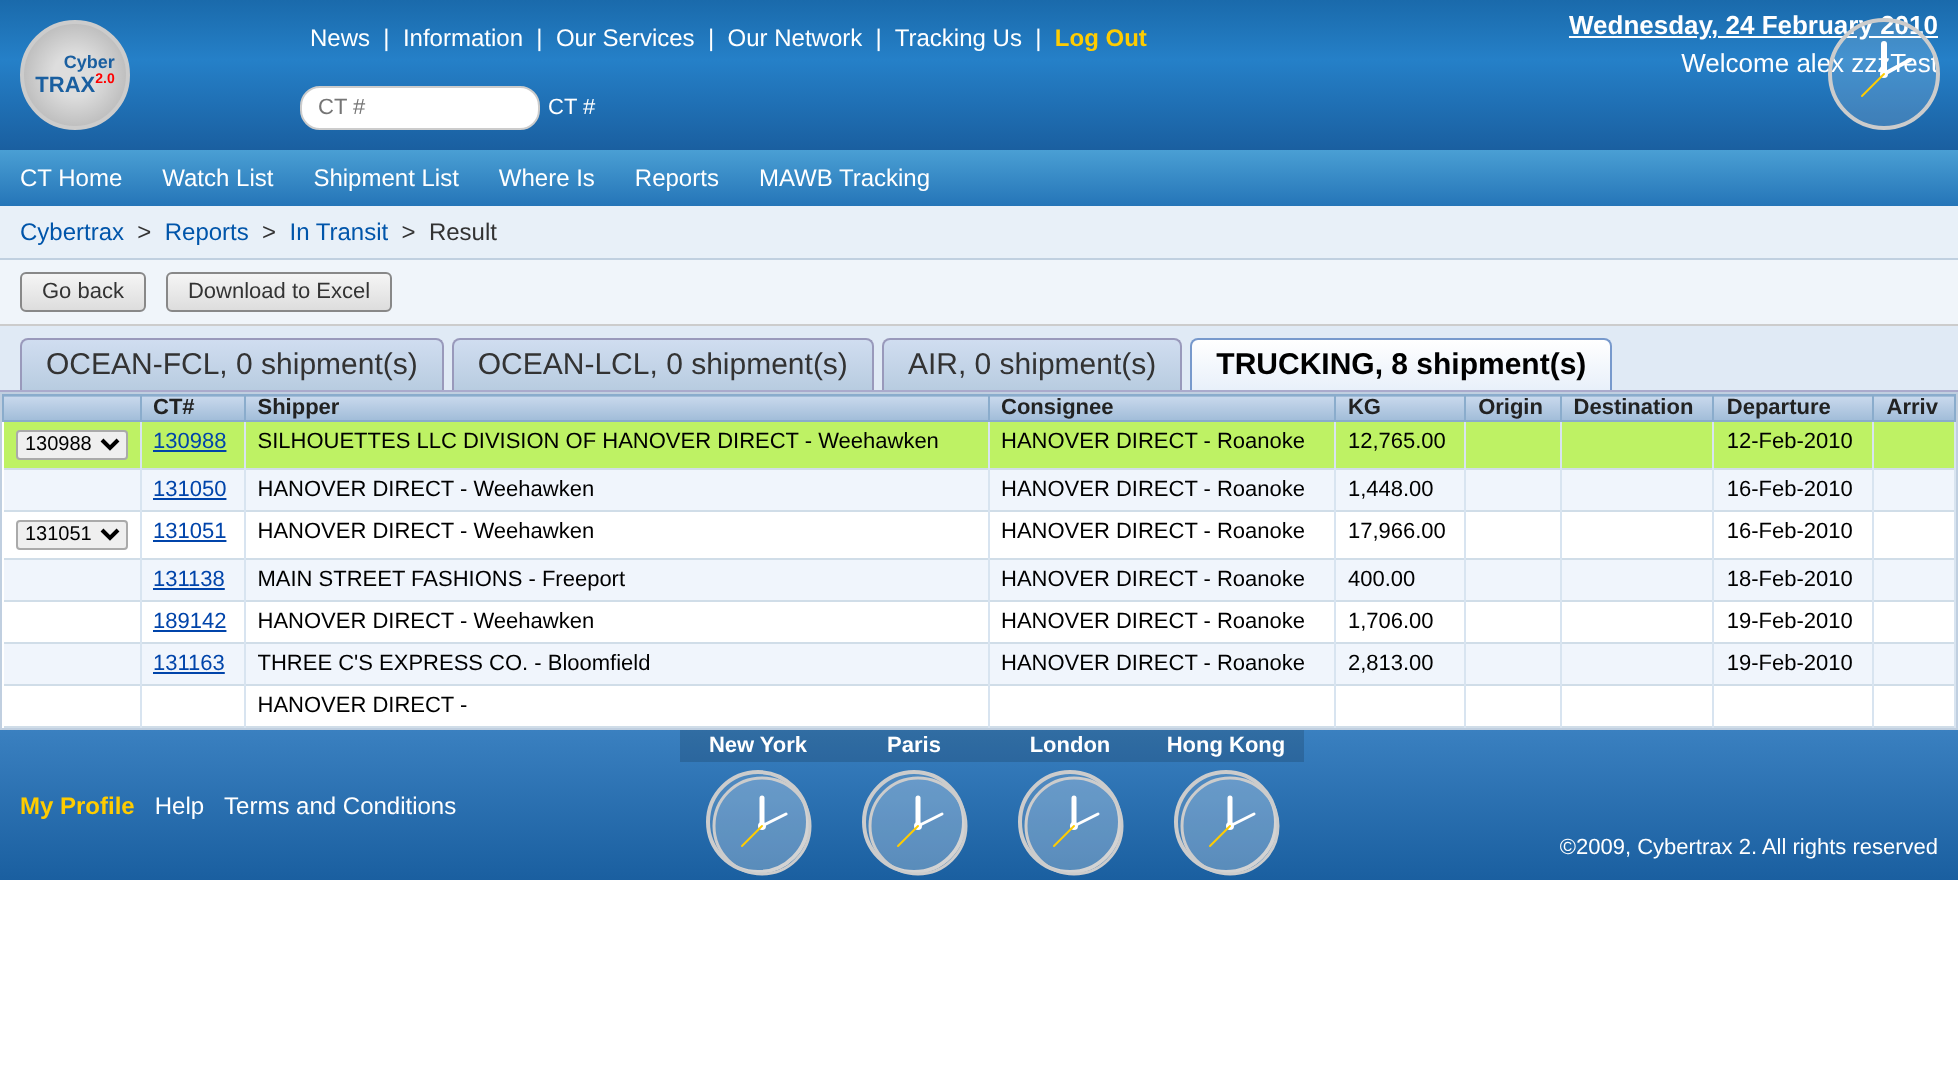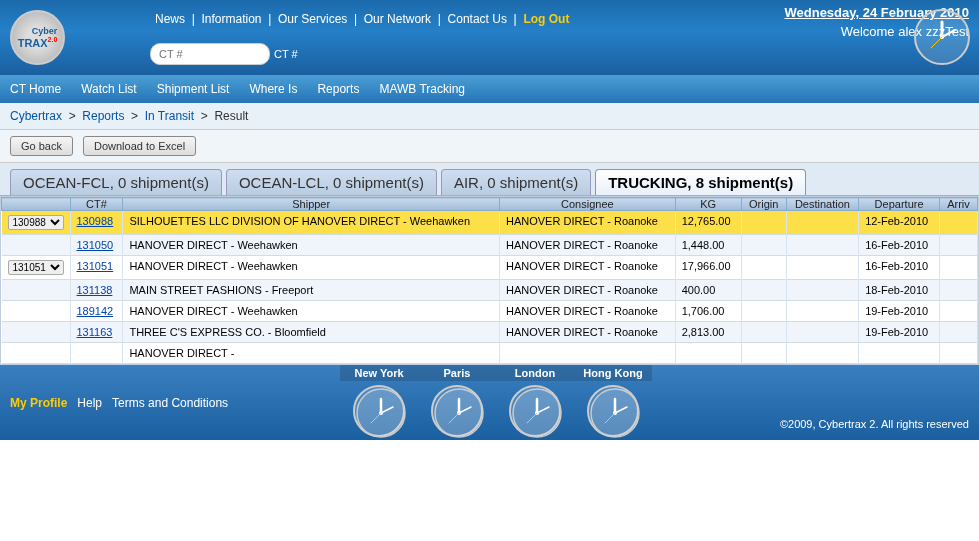--- a/index.html
+++ b/index.html
@@ -92,21 +92,21 @@
     
     .table-wrapper {
       overflow: auto; max-height: 260px; border: 1px solid #c0cfe0; margin: 0;
     }
     table {
       width: 100%; border-collapse: collapse; font-size: 11px;
     }
     thead th {
       background: linear-gradient(180deg, #c8d8ec, #a0bcd8);
       border: 1px solid #8aaccc; padding: 0 6px;
-      text-align: center; font-weight: normal; color: #222;
+      text-align: left; font-weight: bold; color: #222;
       white-space: nowrap;
     }
     tbody tr { border-bottom: 1px solid #d0dde8; }
     tbody tr:nth-child(even) { background: #f0f5fc; }
     tbody tr:nth-child(odd) { background: #fff; }
     tbody td { padding: 4px 6px; border-right: 1px solid #d8e4f0; vertical-align: top; }
     tbody td a { color: #0044aa; text-decoration: underline; cursor: pointer; }
     .ct-select { font-size: 10px; border: 1px solid #aaa; border-radius: 2px; }
 
     
@@ -156,21 +156,21 @@
 
   <div class="nav-links">
     <a href="#">News</a>
     &nbsp;|&nbsp;
     <a href="#">Information</a>
     &nbsp;|&nbsp;
     <a href="#">Our Services</a>
     &nbsp;|&nbsp;
     <a href="#">Our Network</a>
     &nbsp;|&nbsp;
-    <a href="#">Contact Us</a>
+    <a href="#">Tracking Us</a>
     &nbsp;|&nbsp;
     <a href="#" class="logout" style="color:#ffcc00;font-weight:bold;">Log Out</a>
   </div>
 
   <div class="search-area">
     <input class="search-input" type="text" placeholder="CT #" style="">
     <span class="search-label">CT #</span>
   </div>
 
   <div class="header-right">
@@ -232,21 +232,21 @@
         <th>Shipper</th>
         <th>Consignee</th>
         <th>KG</th>
         <th>Origin</th>
         <th>Destination</th>
         <th>Departure</th>
         <th>Arriv</th>
       </tr>
     </thead>
     <tbody id="table-body">
-    <tr style="background: #fde047;">
+    <tr style="background: #bef264;">
           <td><select class="ct-select"><option>130988</option></select></td>
           <td><a href="#">130988</a></td>
           <td>SILHOUETTES LLC DIVISION OF HANOVER DIRECT - Weehawken</td>
           <td>HANOVER DIRECT - Roanoke</td>
           <td>12,765.00</td>
           <td></td>
           <td></td>
           <td>12-Feb-2010</td>
           <td></td>
         </tr>

